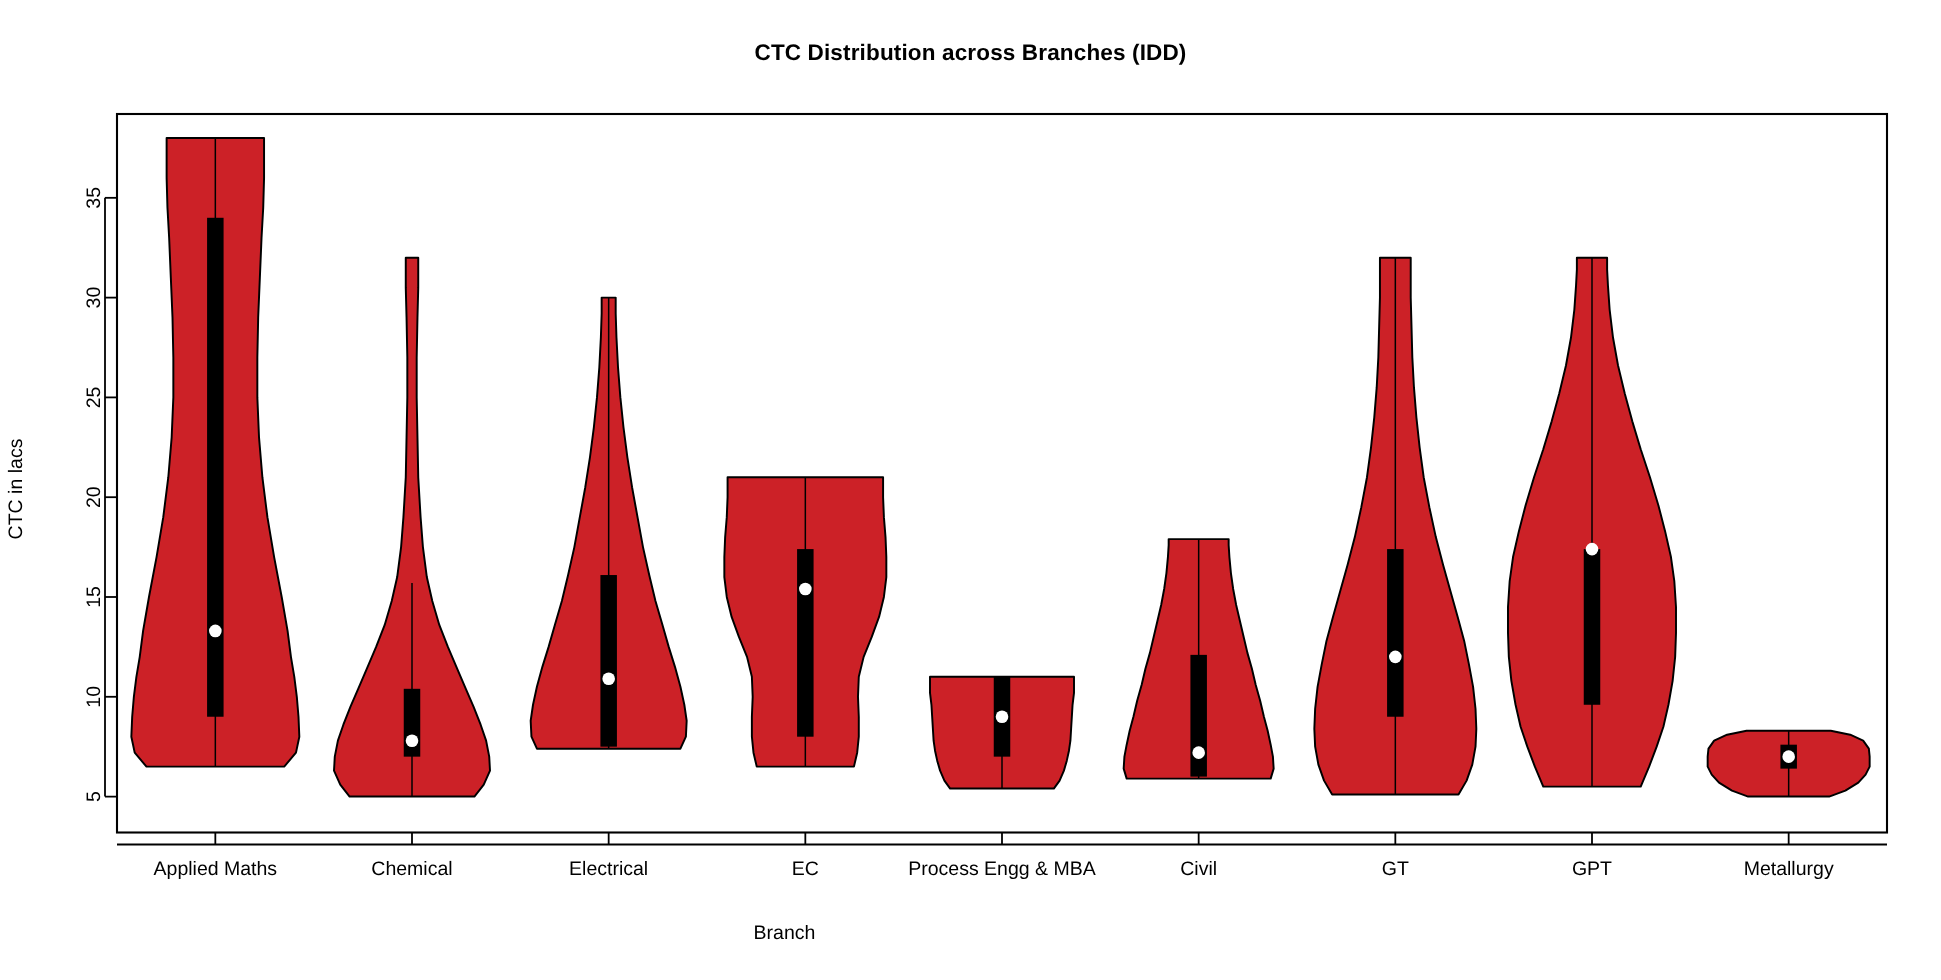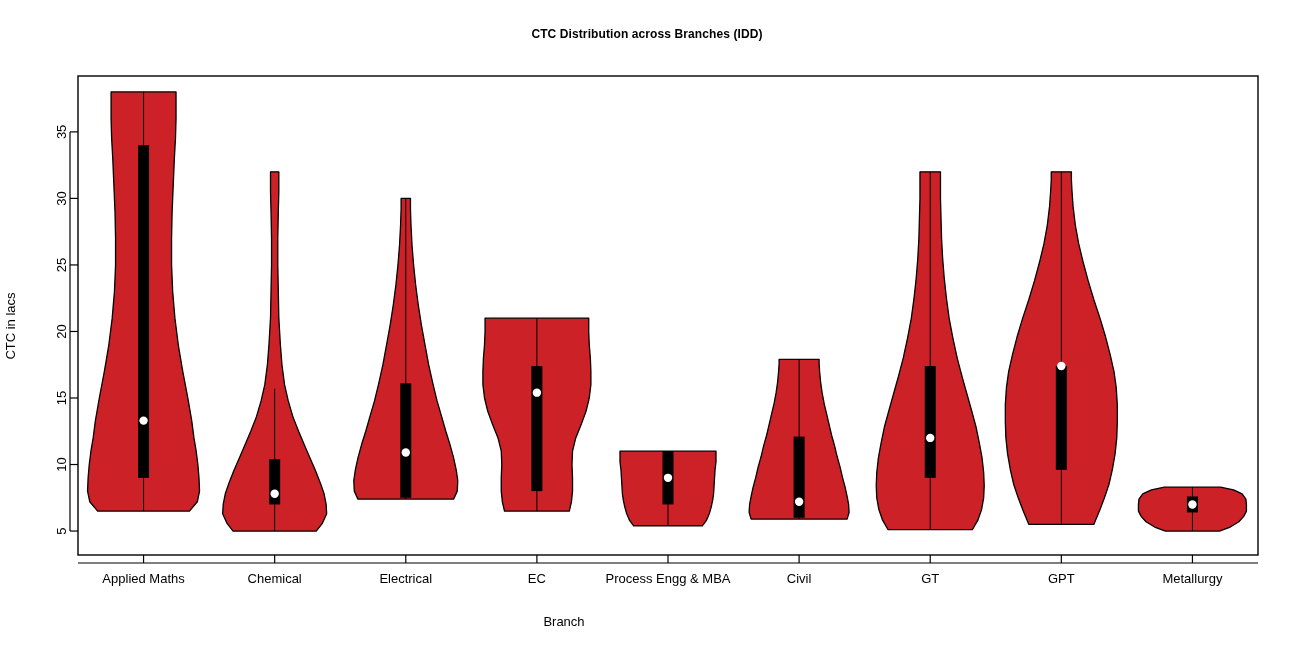--- a/index.html
+++ b/index.html
@@ -17,21 +17,21 @@
   #root {
     position: absolute;
     inset: 0;
   }
   .chart-title {
     position: absolute;
     top: 27px;
     left: 0;
     width: 1294px;
     text-align: center;
-    font-size: 12px;
+    font-size: 15px;
     font-weight: bold;
     color: #000000;
     letter-spacing: 0.1px;
   }
   .y-axis-title {
     position: absolute;
     left: 10px;
     top: 326px;
     transform: translate(-50%, -50%) rotate(-90deg);
     transform-origin: center center;
@@ -40,21 +40,20 @@
     white-space: nowrap;
   }
   .x-axis-title {
     position: absolute;
     top: 614px;
     left: 0;
     width: 1046px;
     text-align: center;
     font-size: 13px;
     color: #000000;
-    padding-left: 41px;
   }
   #plot-svg {
     position: absolute;
     left: 0;
     top: 0;
   }
   .tick-label-y {
     font-size: 13px;
     fill: #000000;
     font-family: "Liberation Sans", sans-serif;

